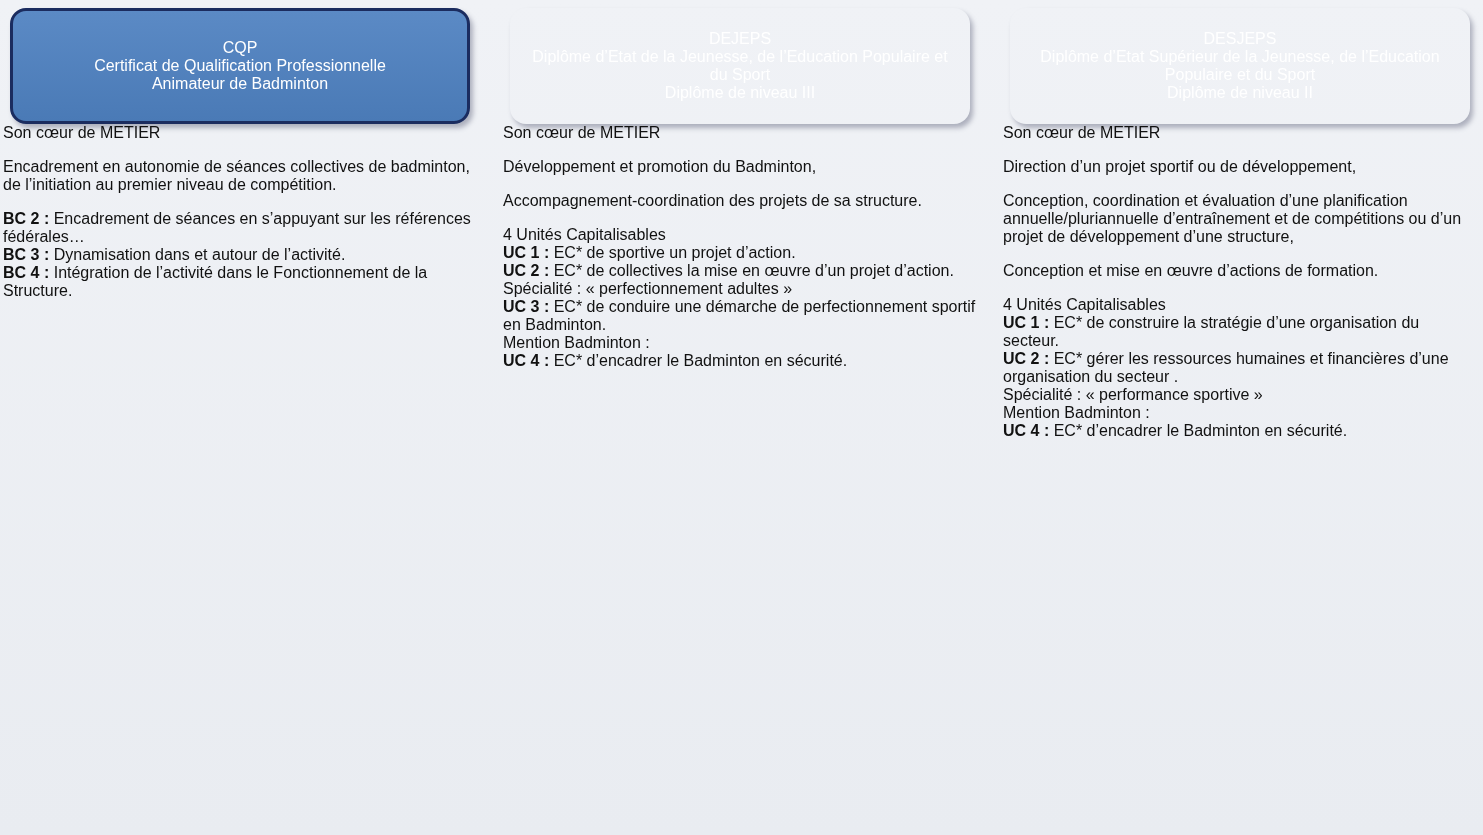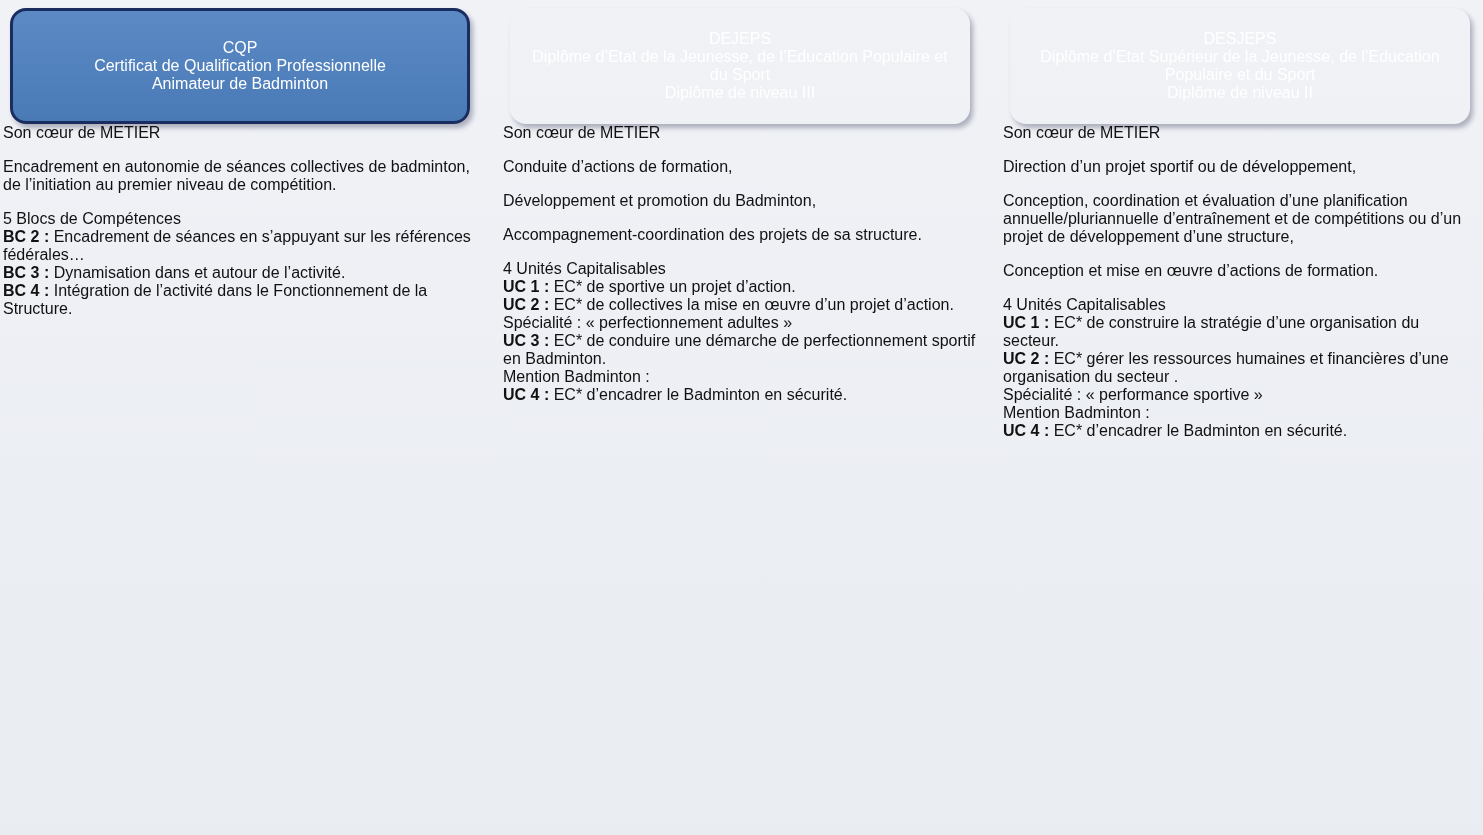--- a/index.html
+++ b/index.html
@@ -98,39 +98,37 @@
         <div class="hdr-sub">Certificat de Qualification Professionnelle</div>
         <div class="hdr-level">Animateur de Badminton</div>
       </header>
       <div class="metier metier-cqp">
         <div class="metier-h">Son cœur de METIER</div>
         <div>
             <p class="mp">Encadrement en autonomie de séances collectives de badminton, de l’initiation au premier niveau de  compétition.</p>
           </div>
       </div>
       <div class="blocks blocks-cqp">
-        <div class="blocks-title"><span class="seg-big">5 B</span><span class="seg-small">locs de </span><span class="seg-big">C</span><span class="seg-small">ompétences</span></div>
         <div class="items">
             <div class="item"><b>BC 2 :</b><span> Encadrement de séances en  s’appuyant sur les références fédérales…</span></div>
             <div class="item"><b>BC 3 :</b><span> Dynamisation dans et autour  de l’activité.</span></div>
             <div class="item"><b>BC 4 :</b><span> Intégration de l’activité dans le Fonctionnement de la Structure.</span></div>
           </div>
       </div>
     </section>
 
     <section class="col col-dejeps">
       <header class="hdr">
         <div class="hdr-title">DEJEPS</div>
         <div class="hdr-sub">Diplôme d’Etat de la Jeunesse, de l’Education Populaire et du Sport</div>
         <div class="hdr-level">Diplôme de niveau III</div>
       </header>
       <div class="metier metier-dejeps">
         <div class="metier-h">Son cœur de METIER</div>
         <div>
-            <p class="mp">Conduite d’actions de formation,</p>
             <p class="mp">Développement et promotion du Badminton,</p>
             <p class="mp">Accompagnement-coordination des projets de sa structure.</p>
           </div>
       </div>
       <div class="blocks blocks-dejeps">
         <div class="blocks-title"><span class="seg-big">4 U</span><span class="seg-small">nités </span><span class="seg-big">C</span><span class="seg-small">apitalisables</span></div>
         <div class="items">
             <div class="item"><b>UC 1 :</b><span> EC* de sportive un projet d’action.</span></div>
             <div class="item"><b>UC 2 :</b><span> EC* de collectives la mise en œuvre d’un projet d’action.</span></div>
             <div class="uc-gap"></div>

